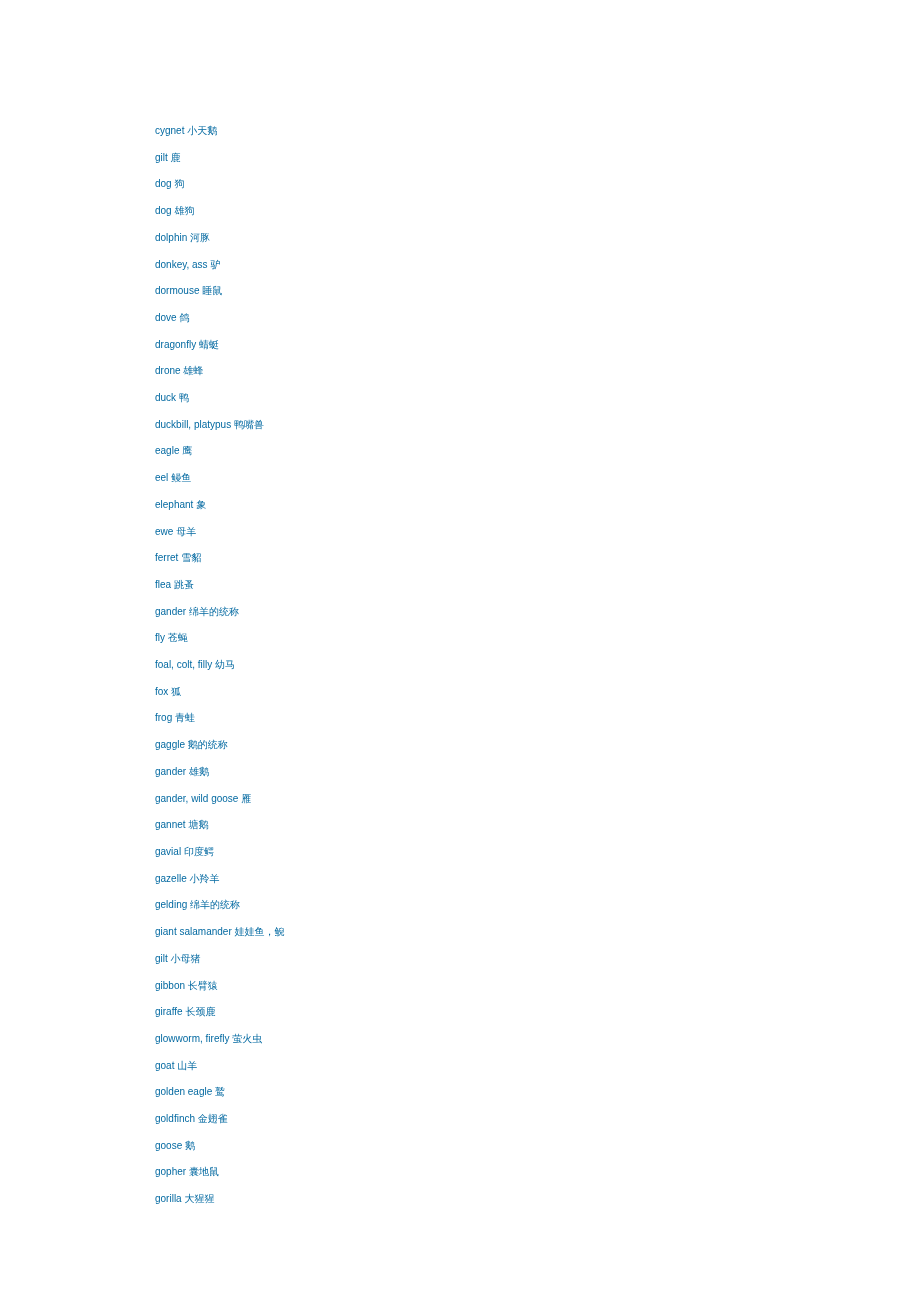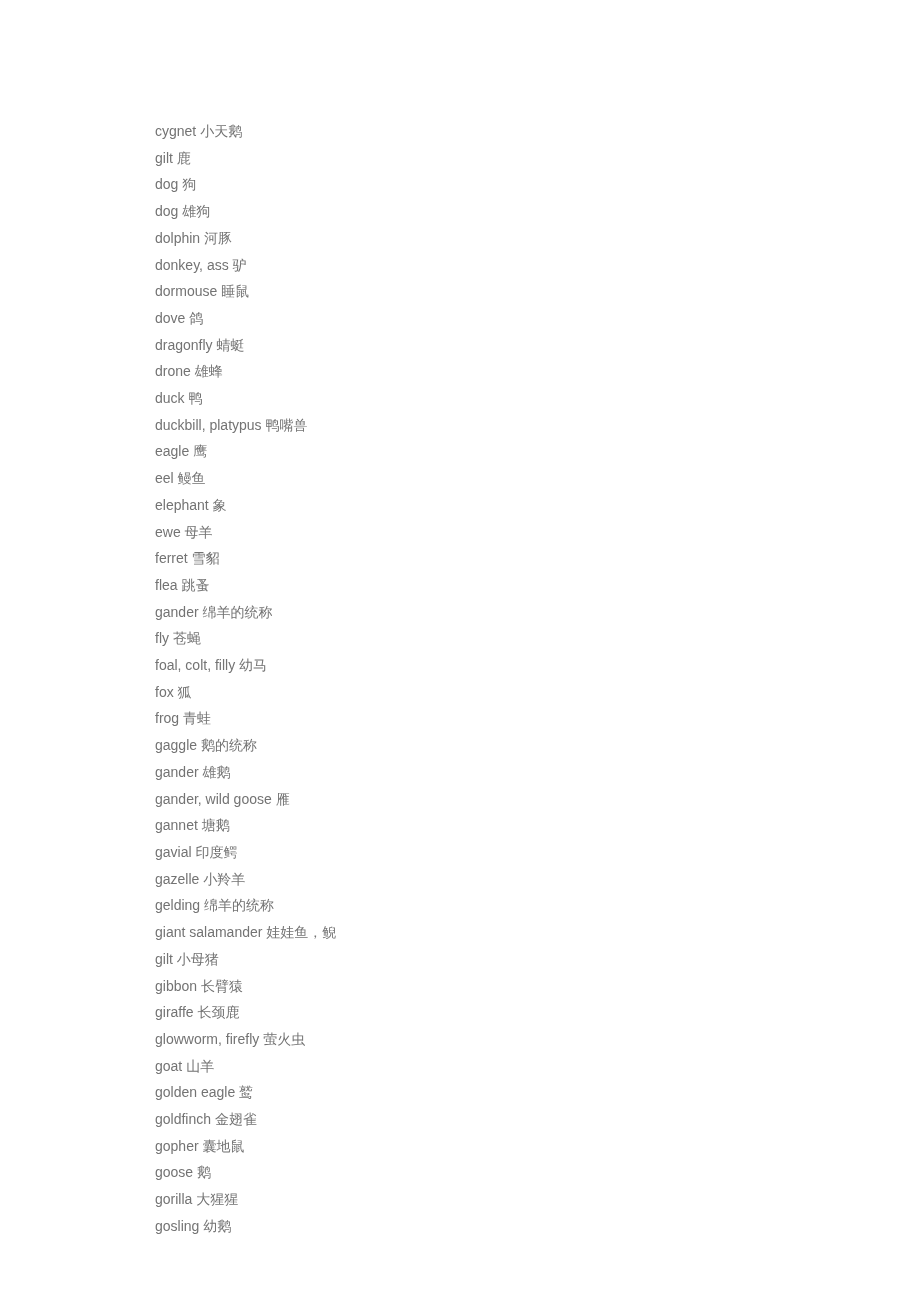--- a/index.html
+++ b/index.html
@@ -6,23 +6,23 @@
       margin: 0;
       padding: 0;
       background: #ffffff;
       font-family: Arial, "Microsoft YaHei", "SimSun", sans-serif;
       width: 920px;
     }
     .page {
       padding: 118px 0 0 155px;
     }
     .entry {
-      font-size: 14px;
+      font-size: 10px;
       line-height: 26.7px;
-      color: #737373;
+      color: #0369a1;
     }
     .english {
       font-family: Arial, sans-serif;
     }
     .chinese {
       font-family: "SimSun", "Microsoft YaHei", sans-serif;
     }
   </style>
 </head>
 <body>
@@ -60,18 +60,17 @@
       <div class="entry"><span class="english">gazelle</span> <span class="chinese">小羚羊</span></div>
       <div class="entry"><span class="english">gelding </span> <span class="chinese">绵羊的统称</span></div>
       <div class="entry"><span class="english">giant salamander</span> <span class="chinese">娃娃鱼，鲵</span></div>
       <div class="entry"><span class="english">gilt </span> <span class="chinese">小母猪</span></div>
       <div class="entry"><span class="english">gibbon</span> <span class="chinese">长臂猿</span></div>
       <div class="entry"><span class="english">giraffe </span> <span class="chinese">长颈鹿</span></div>
       <div class="entry"><span class="english">glowworm, firefly   </span> <span class="chinese">萤火虫</span></div>
       <div class="entry"><span class="english">goat</span> <span class="chinese">山羊</span></div>
       <div class="entry"><span class="english">golden eagle</span> <span class="chinese">鹫</span></div>
       <div class="entry"><span class="english">goldfinch </span> <span class="chinese">金翅雀</span></div>
+      <div class="entry"><span class="english">goose</span> <span class="chinese">鹅</span></div>
       <div class="entry"><span class="english">gopher </span> <span class="chinese">囊地鼠</span></div>
-      <div class="entry"><span class="english">goose</span> <span class="chinese">鹅</span></div>
       <div class="entry"><span class="english">gorilla </span> <span class="chinese">大猩猩</span></div>
-      <div class="entry"><span class="english">gosling </span> <span class="chinese">幼鹅</span></div>
     </div>
 </div>
 
 </body></html>

